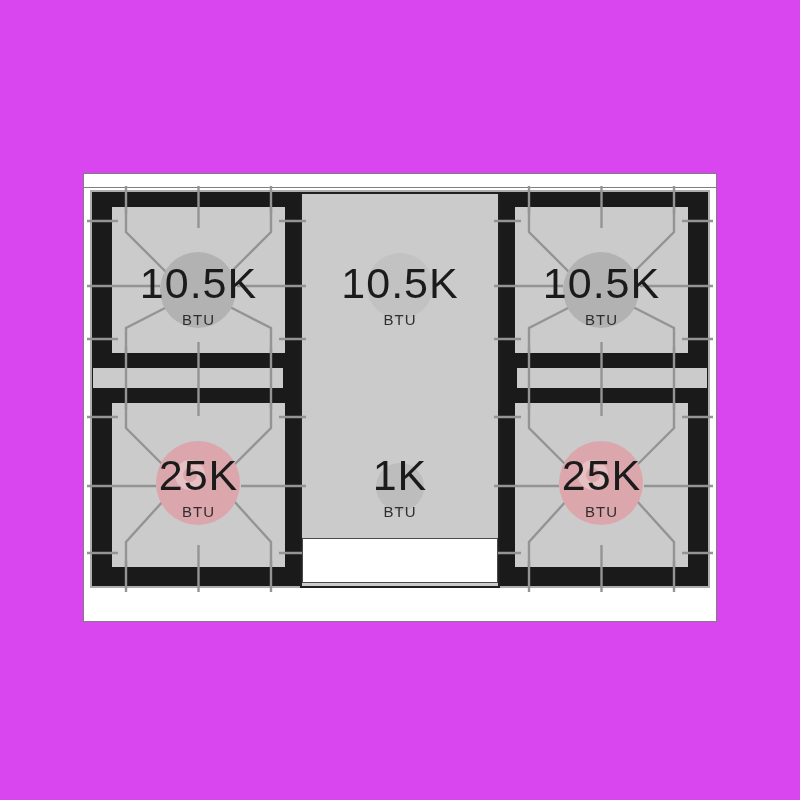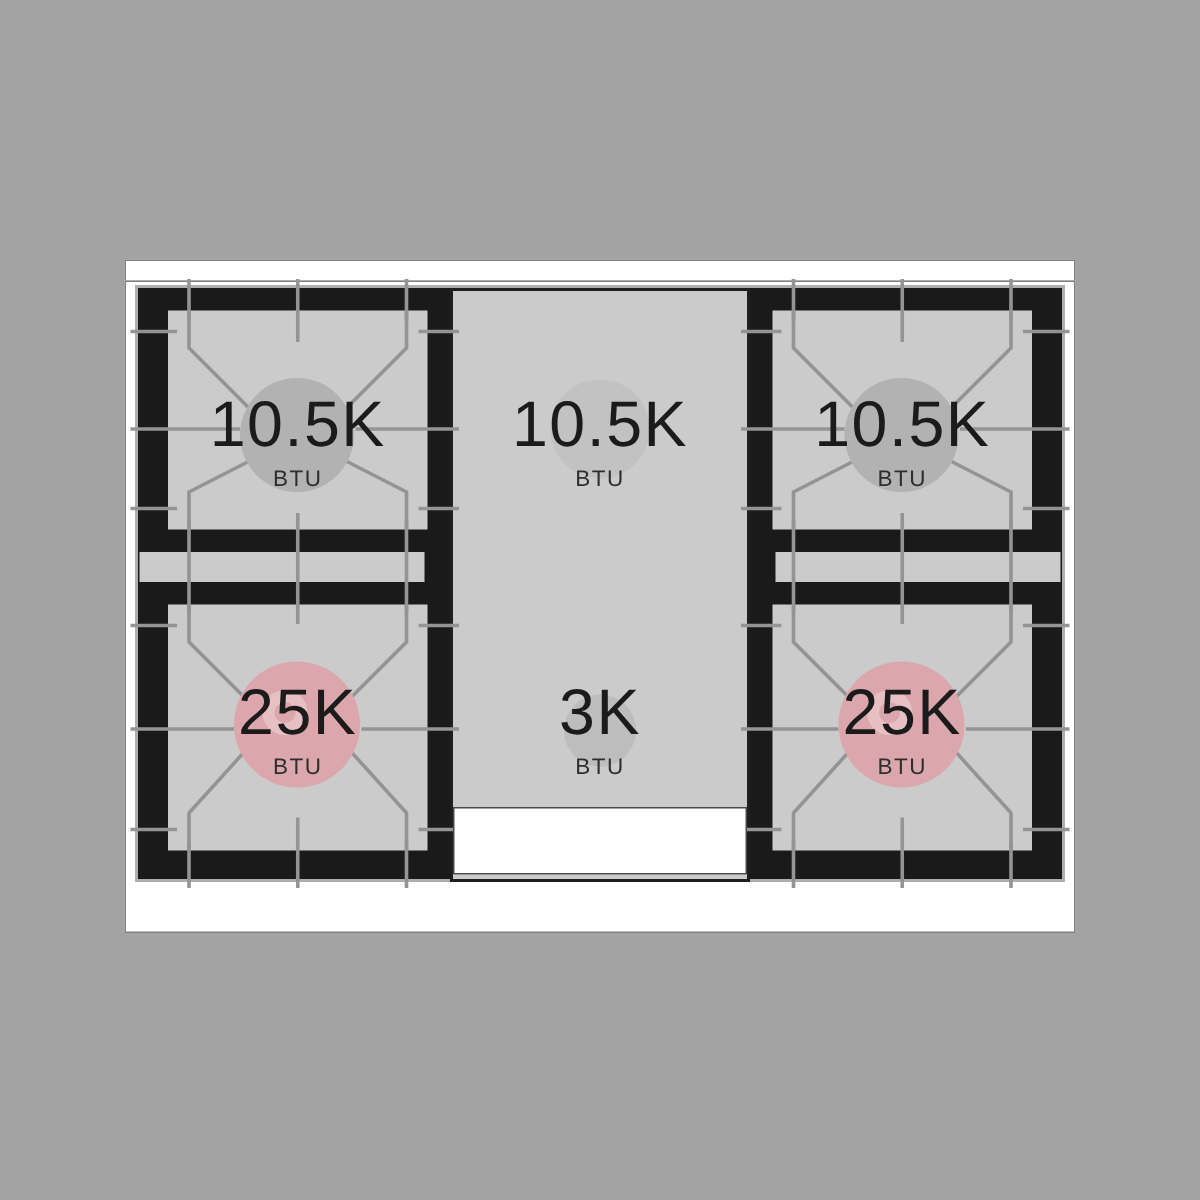--- a/index.html
+++ b/index.html
@@ -1,17 +1,17 @@
 <!DOCTYPE html>
 <html><head>
 <meta charset="utf-8">
 <style>
   html,body{margin:0;padding:0;background:#ffffff;}
   .stage{
-    position:relative;width:800px;height:800px;background:#a3a3a3;overflow:hidden;
+    position:relative;width:800px;height:800px;background:#d946ef;overflow:hidden;
     font-family:"Liberation Sans","DejaVu Sans",sans-serif;
   }
   .abs{position:absolute;box-sizing:border-box;}
 
   
   .back-trim{left:83px;top:173px;width:634px;height:15px;background:#ffffff;border:1px solid #7f7f7f;}
   .range-body{left:83px;top:187px;width:634px;height:435px;background:#ffffff;border:1px solid #7f7f7f;}
 
   
   .cooktop{left:90px;top:190px;width:620px;height:398px;background:#1a1a1a;border:2px solid #aeaeae;}
@@ -132,21 +132,21 @@
   </div>
   <div class="abs label lab-tr">
     <div class="value">10.5K</div>
     <div class="unit">BTU</div>
   </div>
   <div class="abs label lab-bl">
     <div class="value">25K</div>
     <div class="unit">BTU</div>
   </div>
   <div class="abs label lab-bc">
-    <div class="value">3K</div>
+    <div class="value">1K</div>
     <div class="unit">BTU</div>
   </div>
   <div class="abs label lab-br">
     <div class="value">25K</div>
     <div class="unit">BTU</div>
   </div>
 
 </div>
 
 </body></html>

